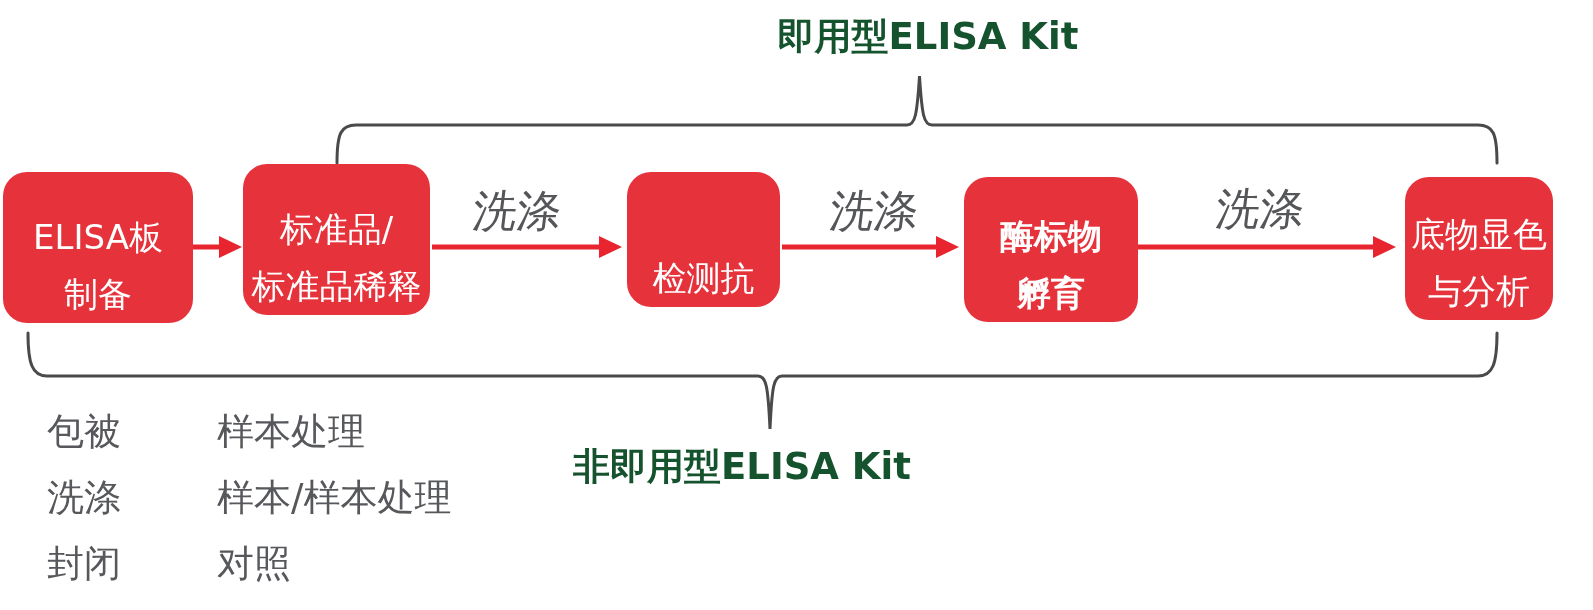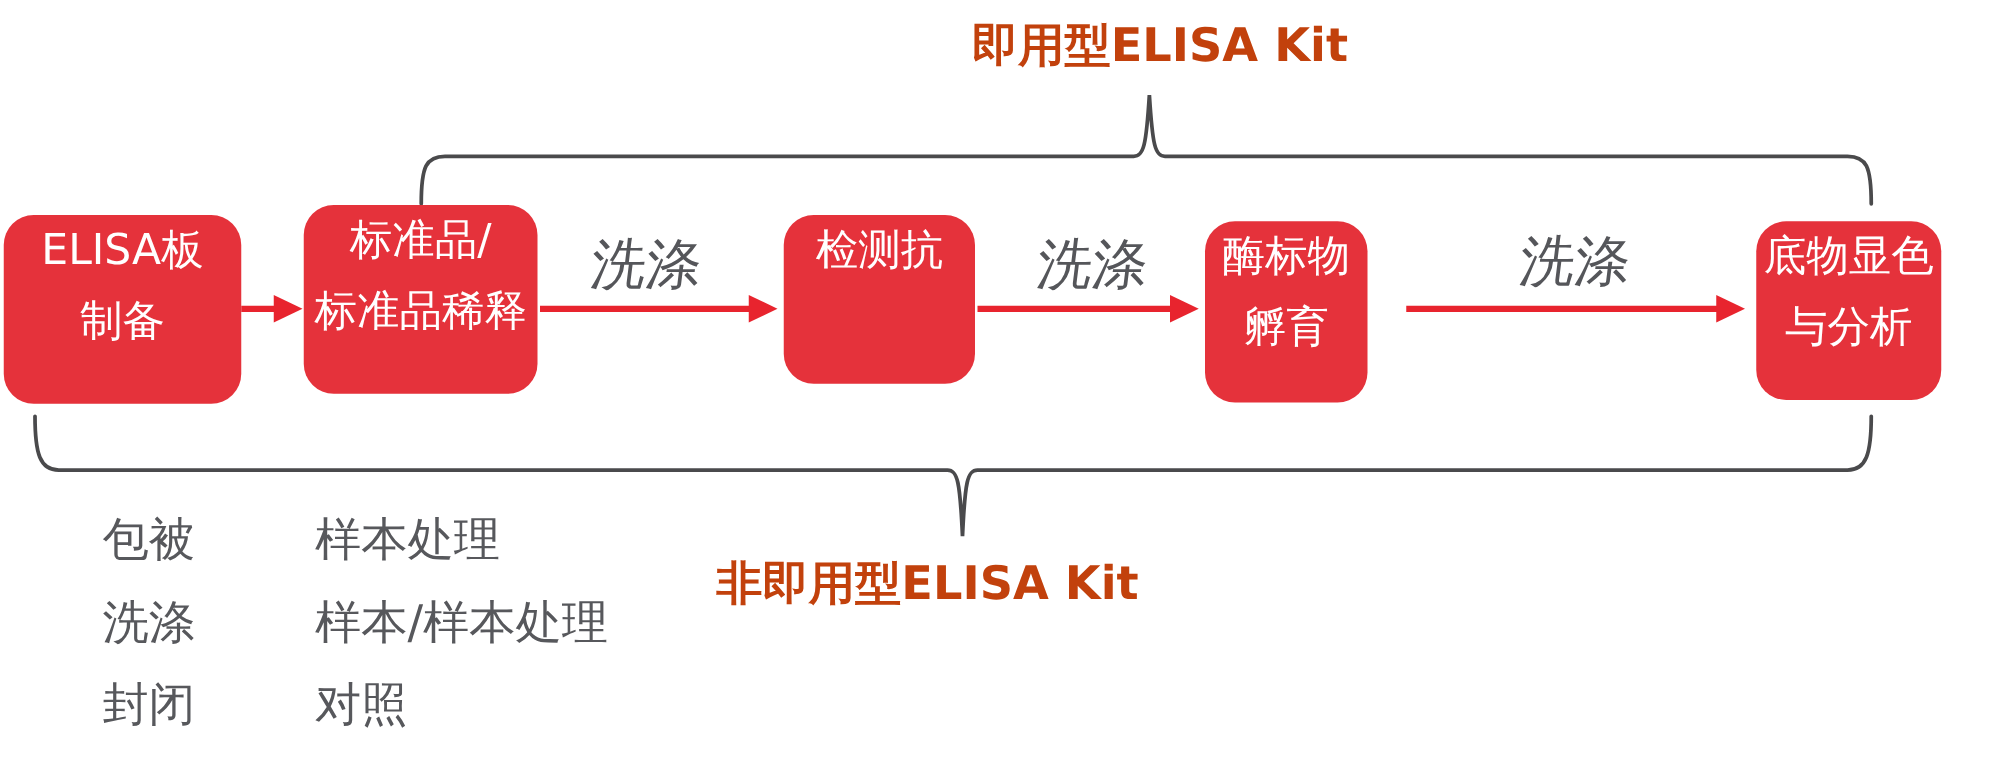--- a/index.html
+++ b/index.html
@@ -9,35 +9,35 @@
     background:#ffffff;
     overflow:hidden;
     font-family:"DejaVu Sans","Liberation Sans",sans-serif;
   }
   
   .flow-box{
     position:absolute;
     background:#E5323B;
     border-radius:24px;
     display:flex;flex-direction:column;
-    align-items:center;justify-content:flex-start;
+    align-items:center;justify-content:flex-end;
     color:#ffffff;
     font-size:34px;line-height:57px;
     text-align:center;white-space:nowrap;
   }
   .b1{left:3px;top:172px;width:190px;height:151px;}
   .b2{left:243px;top:164px;width:187px;height:151px;}
   .b3{left:627px;top:172px;width:153px;height:135px;}
-  .b4{left:964px;top:177px;width:130px;height:145px;}
+  .b4{left:964px;top:177px;width:174px;height:145px;font-weight:bold;}
   .b5{left:1405px;top:177px;width:148px;height:143px;}
 
   
   .kit-title{
     position:absolute;
-    color:#c2410c;
+    color:#14532d;
     font-size:37px;font-weight:bold;
     white-space:nowrap;
     transform:translateX(-50%);
     text-align:center;
   }
   .kit-title.top{left:928px;top:12px;}
   .kit-title.bottom{left:742px;top:442px;}
 
   
   .wash-label{
@@ -49,21 +49,21 @@
   }
   .w1{left:517px;top:182px;}
   .w2{left:874px;top:182px;}
   .w3{left:1260px;top:180px;}
 
   
   .legend{
     position:absolute;left:47px;top:399px;
     color:#57585C;font-size:37px;
   }
-  .legend-row{display:flex;height:66px;align-items:center;white-space:nowrap;margin-left:35px;}
+  .legend-row{display:flex;height:66px;align-items:center;white-space:nowrap;}
   .legend-cell-1{width:170px;}
 
   
   svg.overlay{position:absolute;left:0;top:0;}
 </style>
 </head>
 <body>
 
 <div class="canvas">
 

